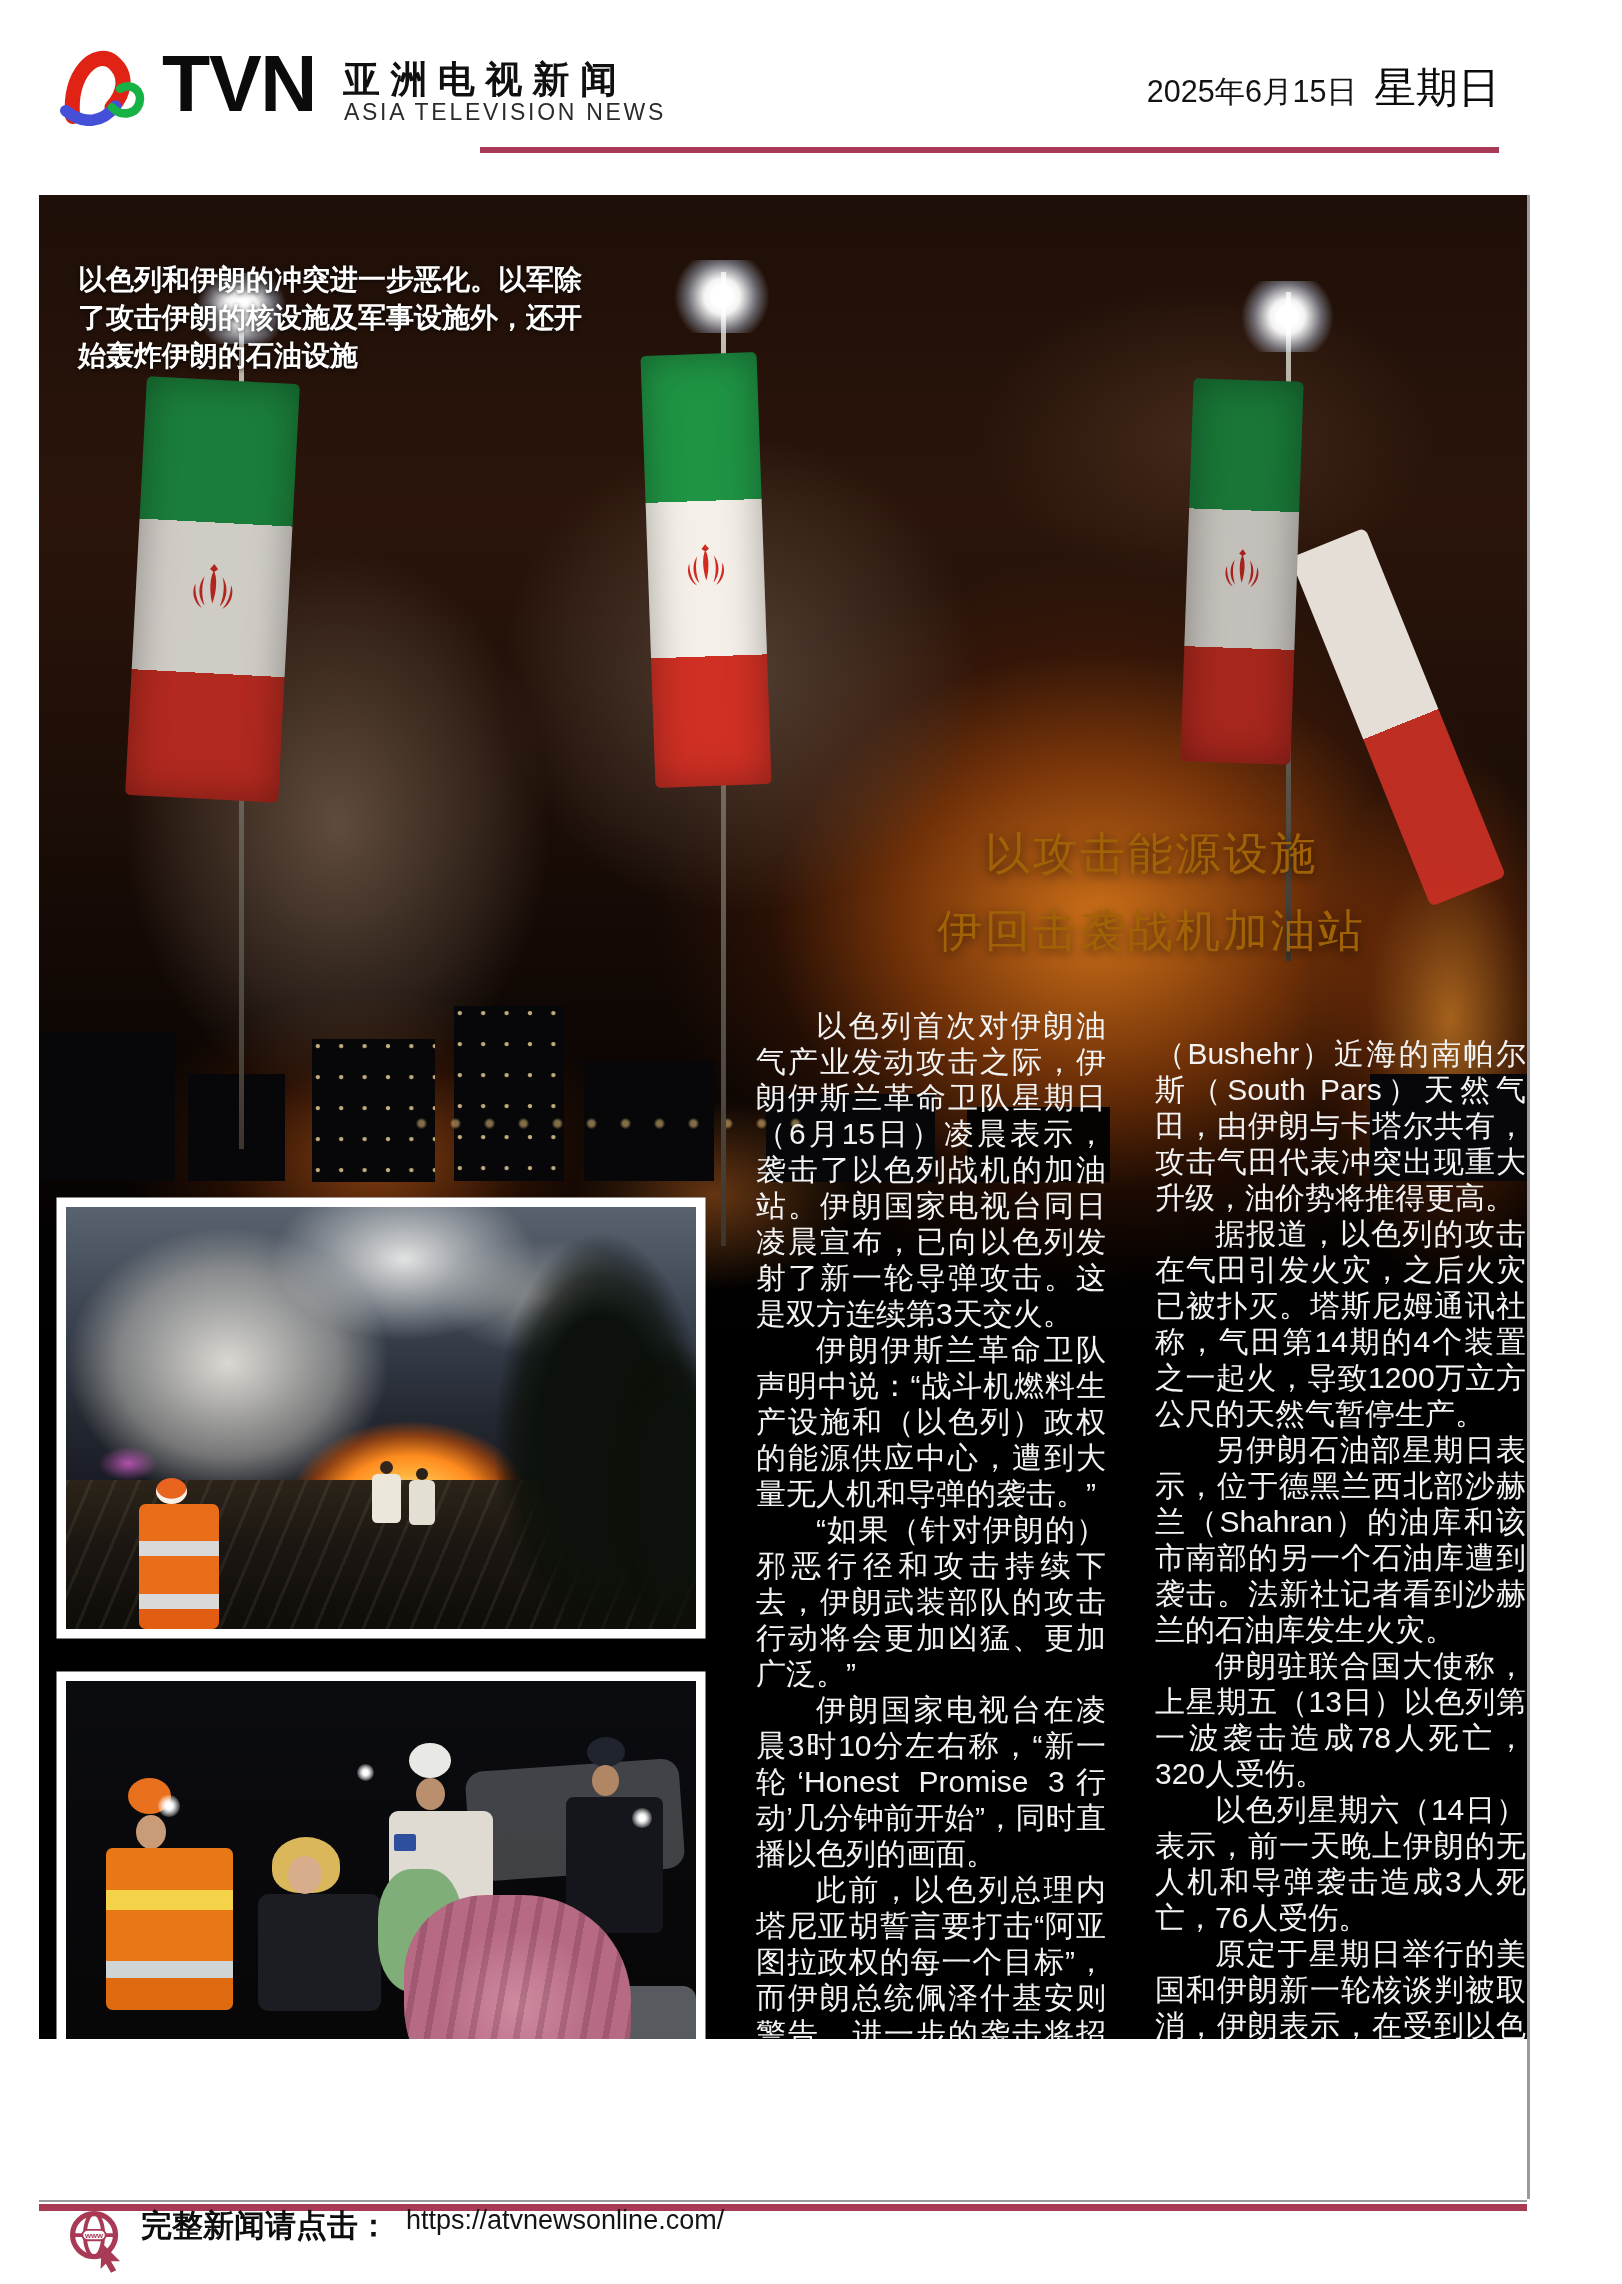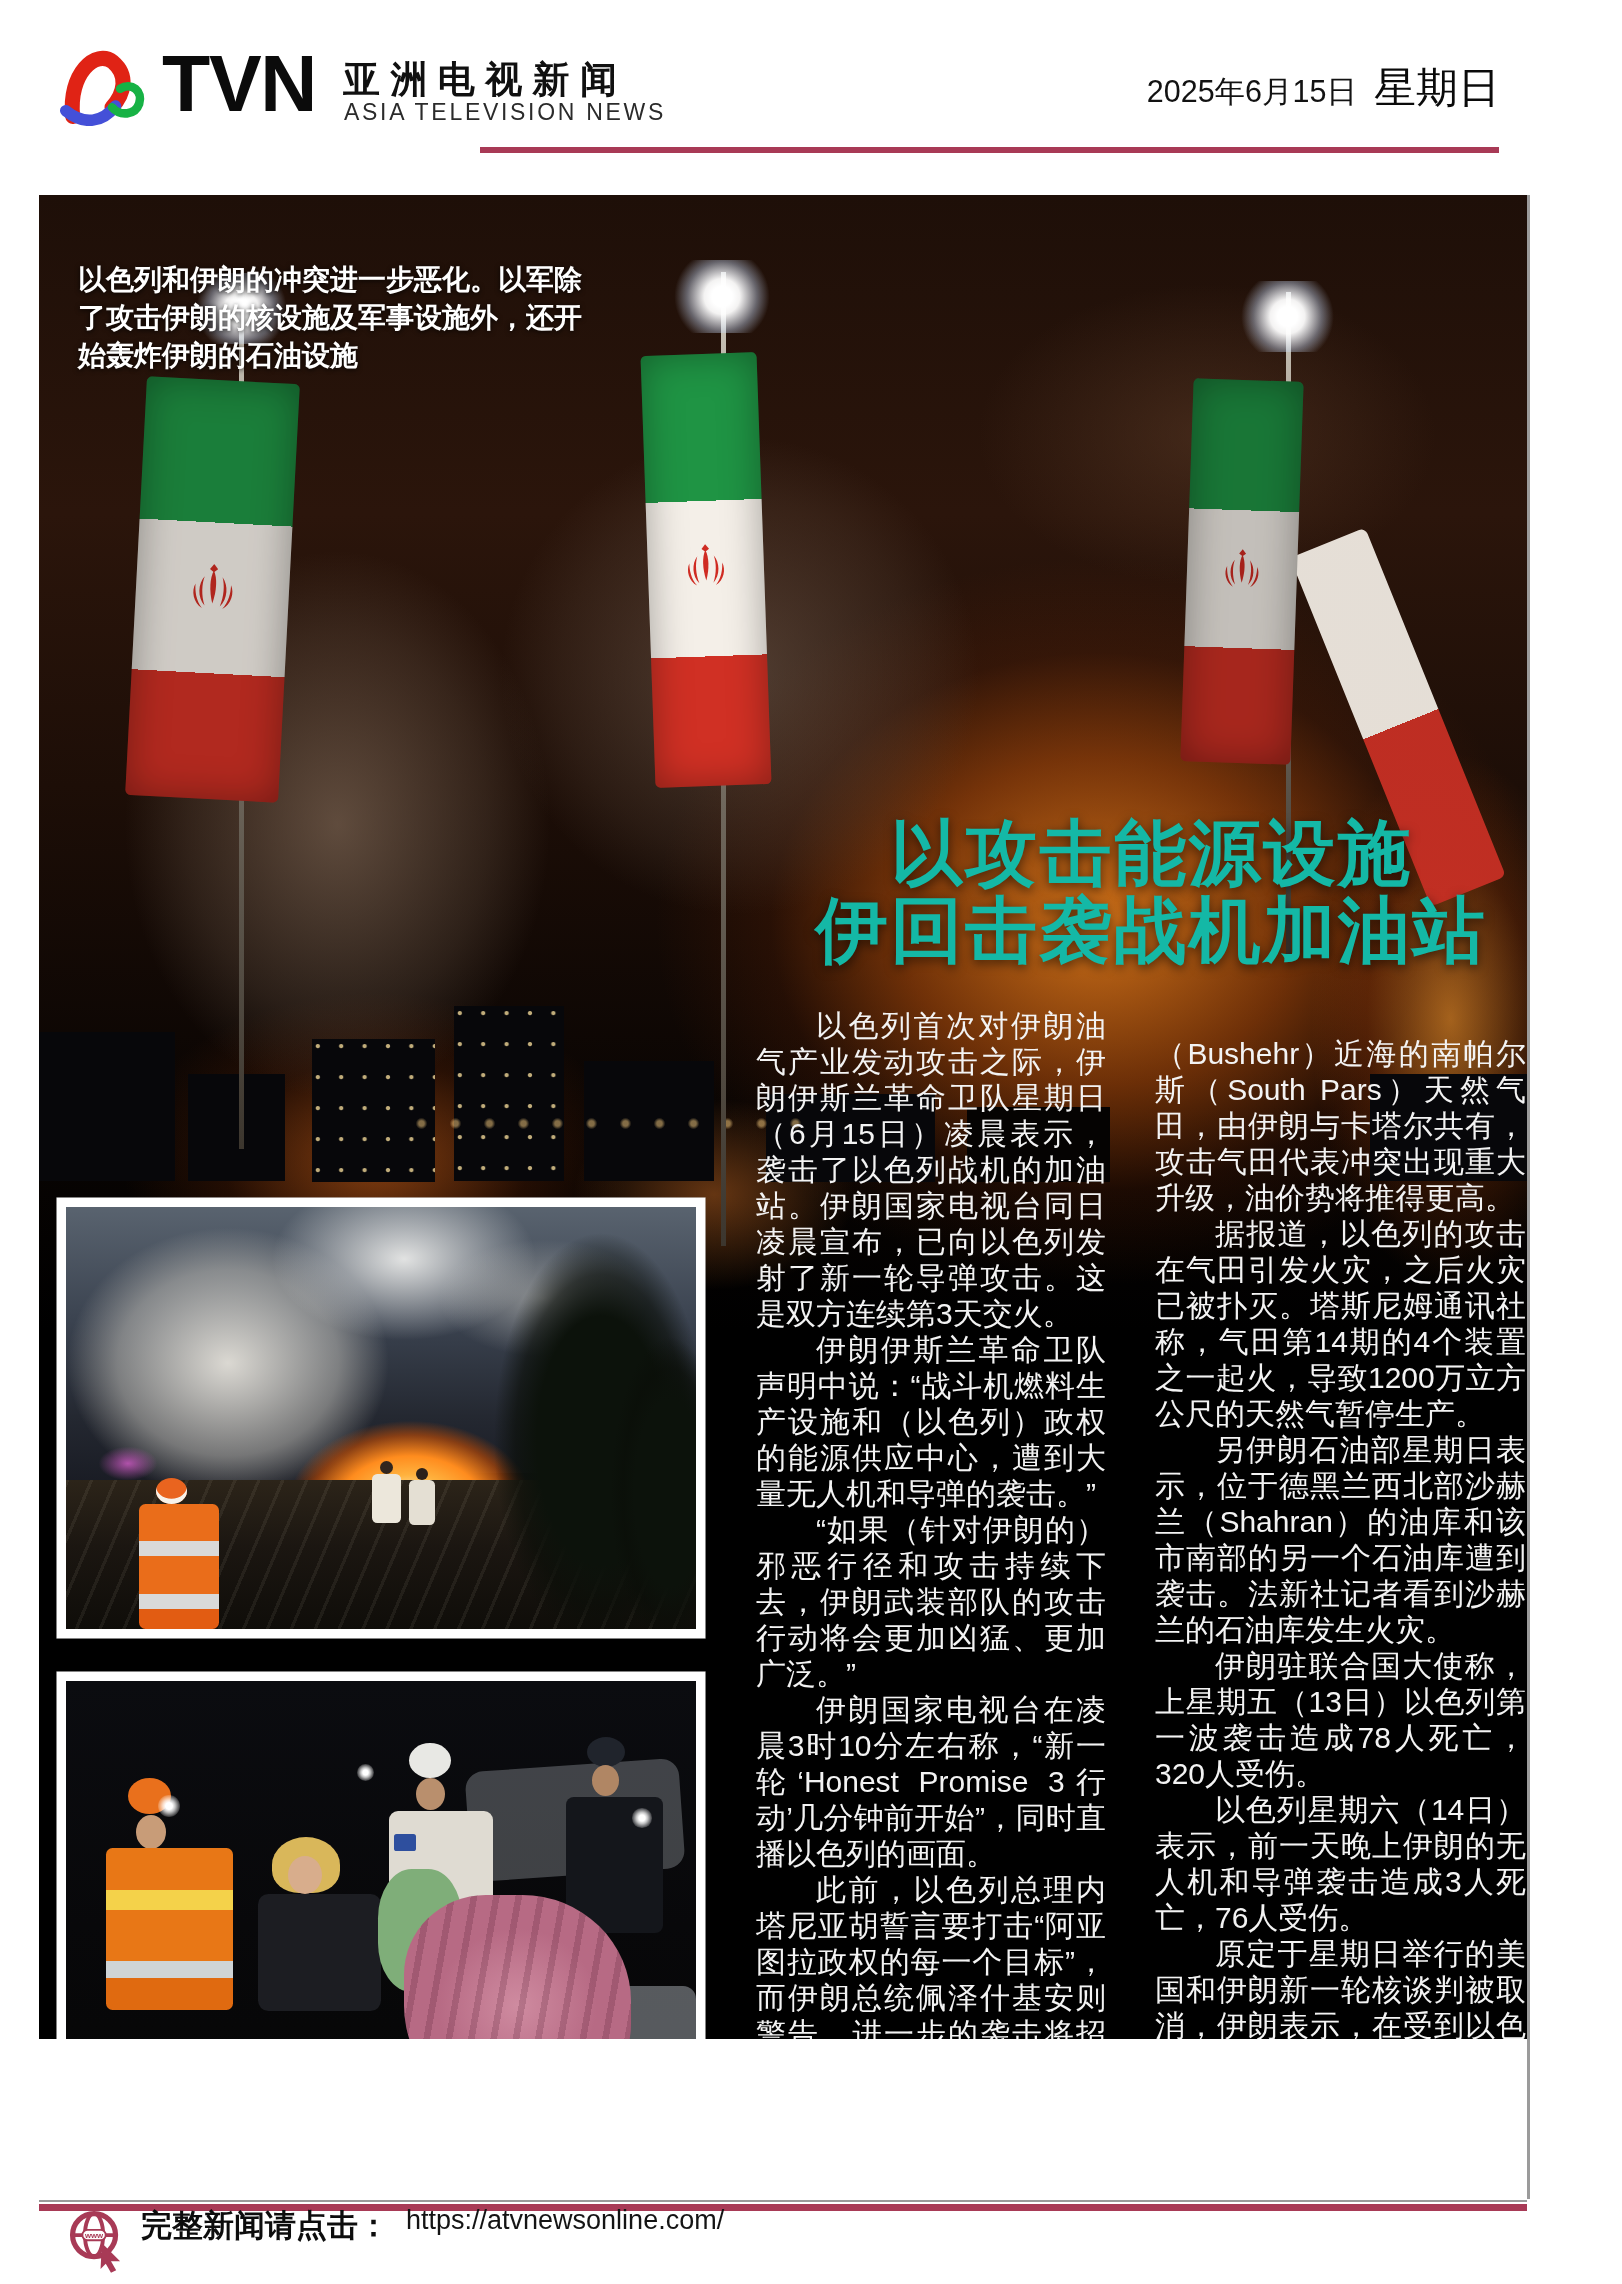--- a/index.html
+++ b/index.html
@@ -41,22 +41,22 @@
   .pole{width:4.5px;background:linear-gradient(180deg,#cfc9bd,#6f675c 55%,#3c362e);}
   .lamp{background:radial-gradient(circle,#ffffff 0 16%,rgba(255,255,255,.95) 28%,rgba(205,225,255,.4) 55%,transparent 75%);}
   .flag{border-radius:5.2px;overflow:hidden;
         background:linear-gradient(180deg,#1f9444 0%,#1f9444 34%,#f4efe8 34%,#f4efe8 70%,#d03024 70%,#d03024 100%);
         box-shadow:inset 0 0 39px rgba(0,0,0,.35);}
   .emblem{position:absolute;left:50%;top:44%;transform:translateX(-50%);}
 
   
   .hero-caption{left:39px;top:66px;width:532px;font-size:28px;font-weight:700;color:#fff;
        line-height:38px;text-shadow:0 1.3px 5.2px rgba(0,0,0,.85);}
-  .headline{left:733px;top:620px;width:759px;text-align:center;color:#14b8a6;font-weight:700;
-       font-size:72px;line-height:77px;letter-spacing:2.6px;text-shadow:0 2.6px 10.4px rgba(0,0,0,.6);}
+  .headline{left:733px;top:620px;width:759px;text-align:center;color:#a16207;font-weight:400;
+       font-size:45px;line-height:77px;letter-spacing:2.6px;text-shadow:0 2.6px 10.4px rgba(0,0,0,.6);}
 
   
   .col{color:#f3f3f3;font-size:30px;line-height:36px;text-align:justify;}
   .col p{margin:0;text-indent:2em;}
   .col p.noindent{text-indent:0;}
   .col1{left:717px;top:813px;width:350px;}
   .col2{left:1116px;top:813px;width:371px;margin-top:28px;}
 
   
   .frame{background:#fff;padding:9px;box-shadow:0 0 0 0.6px #d9d9d9;}

